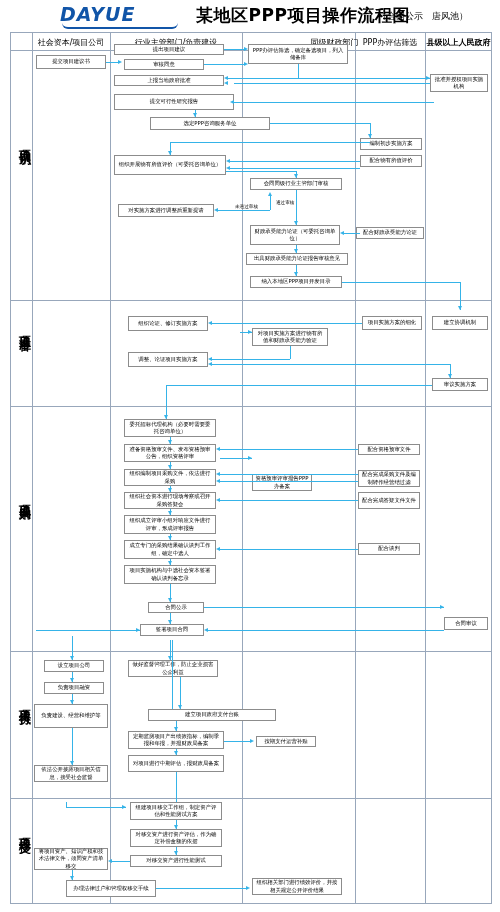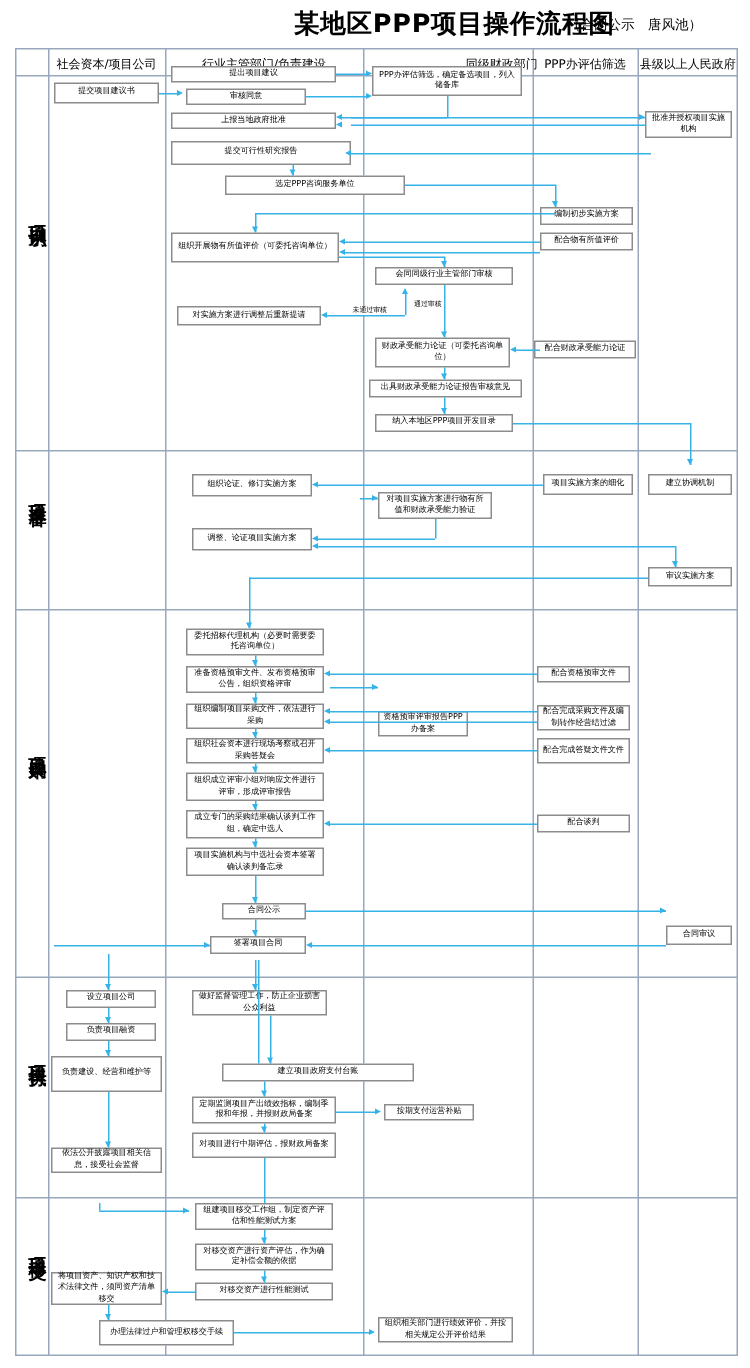--- a/index.html
+++ b/index.html
@@ -63,20 +63,24 @@
   .ar-d{border-left:2.5px solid transparent;border-right:2.5px solid transparent;border-top:4px solid #35b3e8;}
   .ar-u{border-left:2.5px solid transparent;border-right:2.5px solid transparent;border-bottom:4px solid #35b3e8;}
   .elbl{position:absolute;font-size:4.6px;background:#fff;padding:0 1px;}
 </style>
 </head>
 <body>
 
 <div id="sheet">
 
   <div class="hdr">
+    <div class="logo">
+      <div class="word">DAYUE</div>
+      <div class="swoosh"></div>
+    </div>
     <div class="maintitle">某地区PPP项目操作流程图</div>
     <div class="subtitle">（合同公示　唐风池）</div>
   </div>
 
   <div class="frame"></div>
   <div class="vline" style="left:32px;height:872px;"></div>
   <div class="vline" style="left:110px;height:872px;"></div>
   <div class="vline" style="left:242px;height:872px;"></div>
   <div class="vline" style="left:355px;height:872px;"></div>
   <div class="vline" style="left:425px;height:872px;"></div>
@@ -84,21 +88,21 @@
   <div class="hline" style="top:50px;"></div>
   <div class="hline" style="top:300px;"></div>
   <div class="hline" style="top:406px;"></div>
   <div class="hline" style="top:651px;"></div>
   <div class="hline" style="top:798px;"></div>
 
   <div class="colhdr" style="left:32px;width:78px;">社会资本/项目公司</div>
   <div class="colhdr" style="left:110px;width:132px;">行业主管部门/负责建设</div>
   <div class="colhdr" style="left:242px;width:113px;padding-left:36px;">同级财政部门</div>
   <div class="colhdr" style="left:355px;width:70px;">PPP办评估筛选</div>
-  <div class="colhdr" style="left:425px;width:67px;">县级以上人民政府</div>
+  <div class="colhdr" style="left:425px;width:67px;font-weight:bold;">县级以上人民政府</div>
 
   <div class="phase" style="left:11px;top:140px;">项目识别</div>
   <div class="phase" style="left:11px;top:326px;">项目准备</div>
   <div class="phase" style="left:11px;top:495px;">项目采购</div>
   <div class="phase" style="left:11px;top:700px;">项目执行</div>
   <div class="phase" style="left:11px;top:828px;">项目移交</div>
 
   <div class="node" style="left:36px;top:55px;width:70px;height:14px;">提交项目建议书</div>
   <div class="node" style="left:114px;top:44px;width:110px;height:11px;">提出项目建议</div>
   <div class="node" style="left:124px;top:59px;width:80px;height:11px;">审核同意</div>

